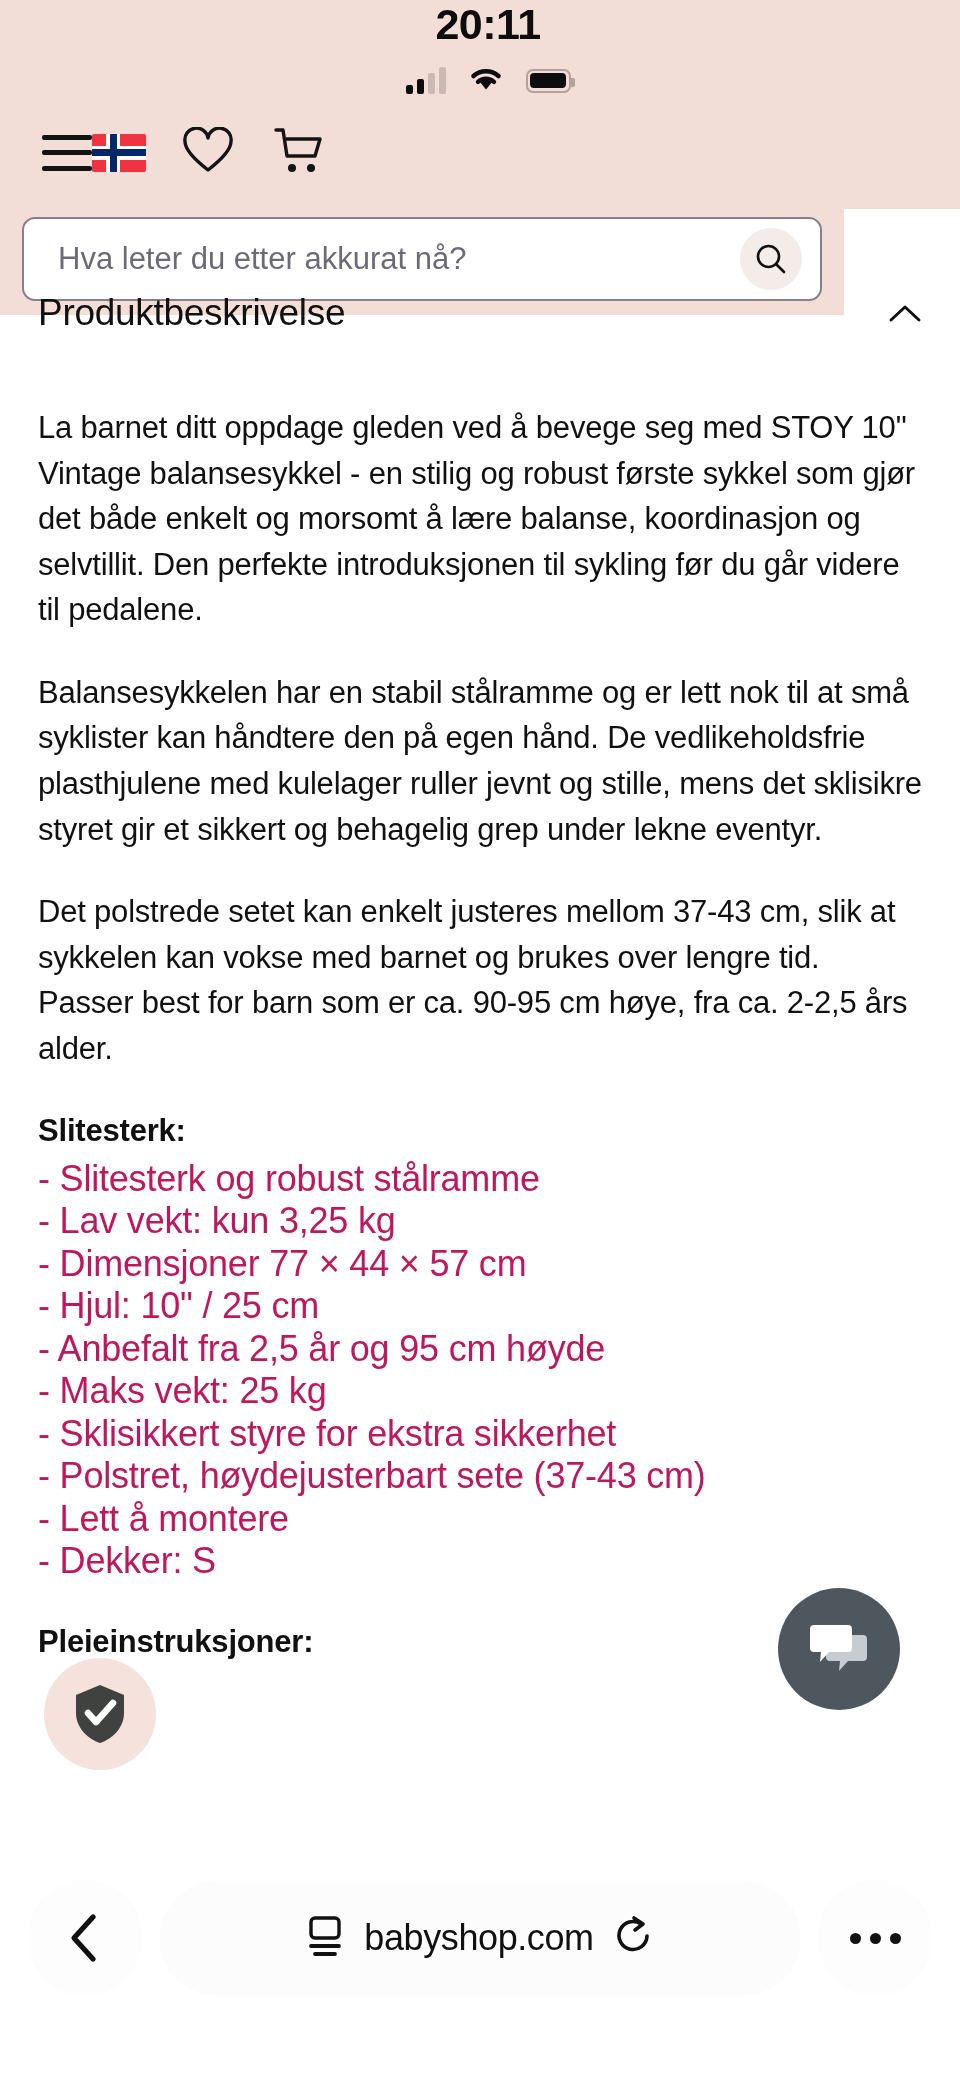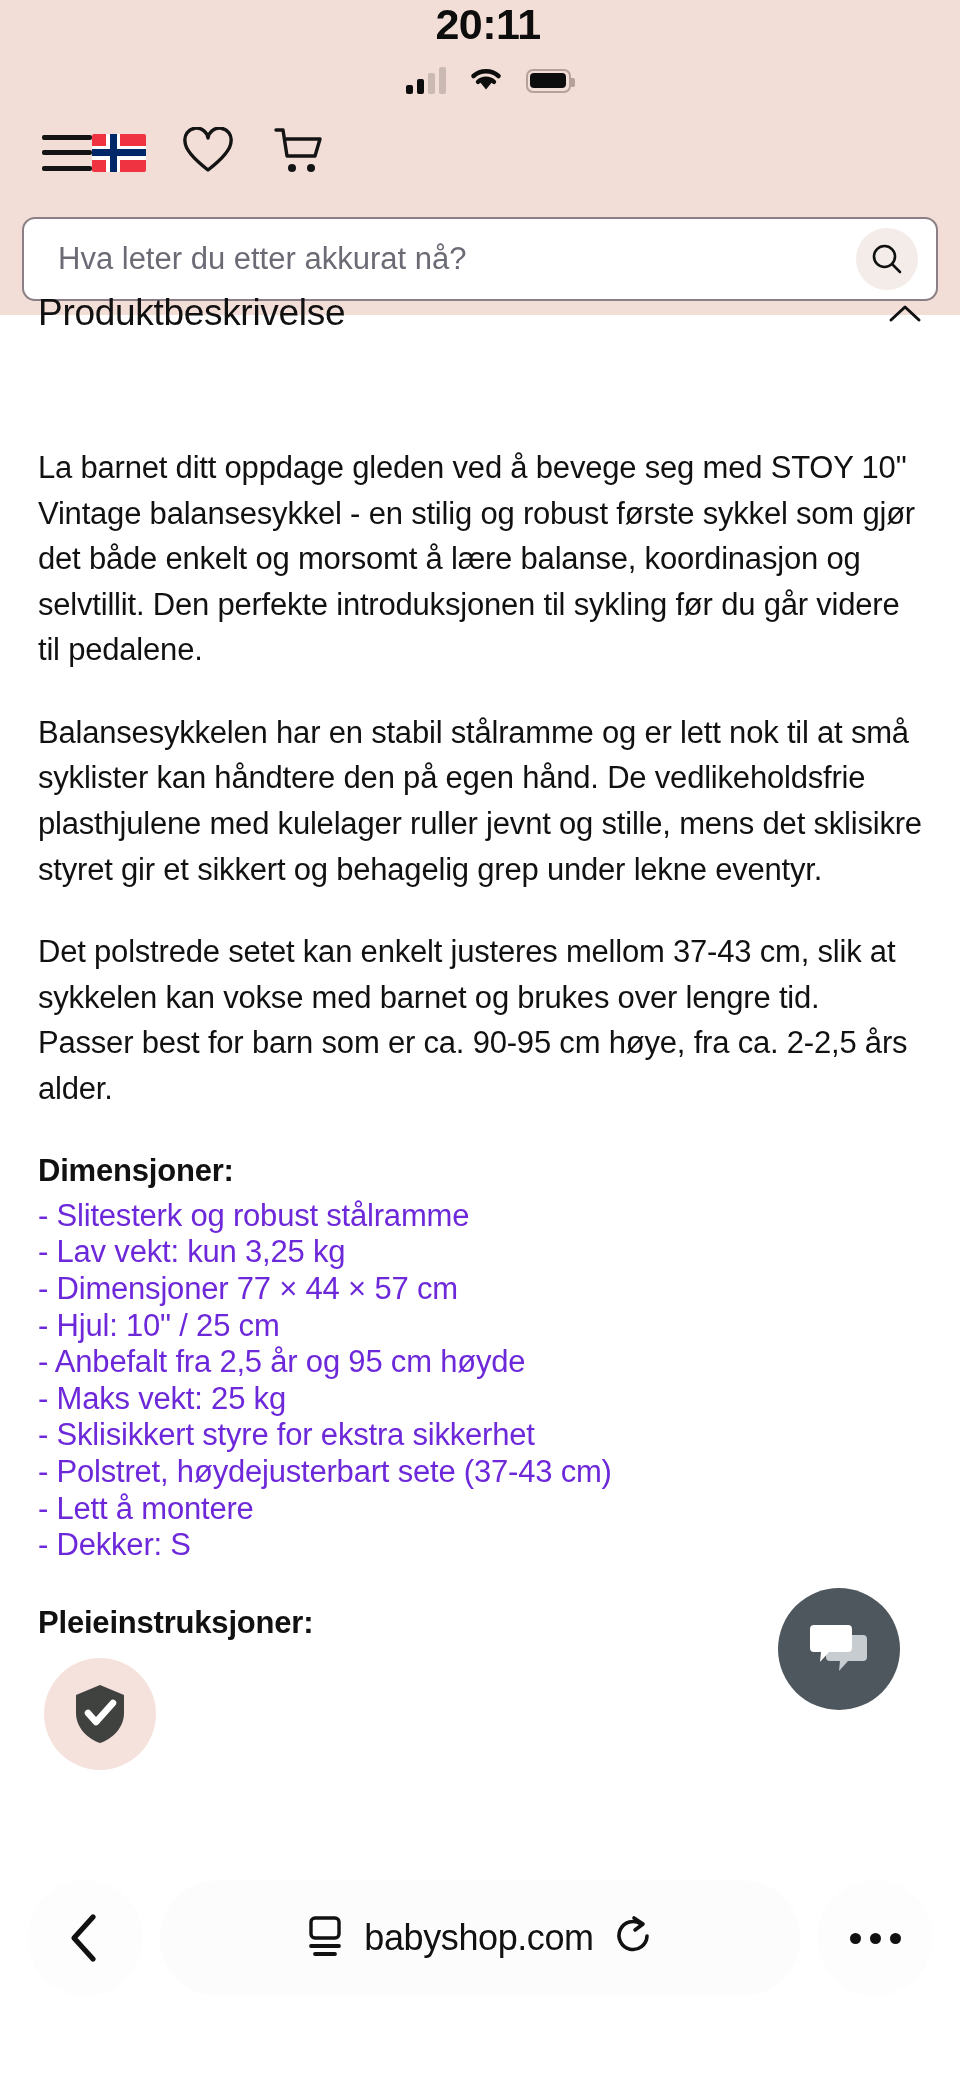--- a/index.html
+++ b/index.html
@@ -45,43 +45,43 @@
   .logo-text { font-size:45px; font-weight:900; letter-spacing:-1px; color:#141414;
                font-family:"Liberation Sans", sans-serif; transform:scaleX(0.92); }
   .header-actions { display:flex; align-items:center; gap:36px; }
   .flag { width:54px; height:38px; position:relative; background:#ef3340; border-radius:2px; overflow:hidden; }
   .flag .v { position:absolute; top:0; left:14px; width:14px; height:100%; background:#fff; }
   .flag .h { position:absolute; left:0; top:12px; width:100%; height:14px; background:#fff; }
   .flag .v2 { position:absolute; top:0; left:18px; width:7px; height:100%; background:#002868; }
   .flag .h2 { position:absolute; left:0; top:15.5px; width:100%; height:7px; background:#002868; }
 
   
-  .searchwrap { position:absolute; top:209px; left:0; width:960px; height:106px;
+  .searchwrap { position:absolute; top:209px; left:0; width:844px; height:106px;
                 background:#f2ded7; padding:8px 22px 18px; }
   .searchbar { width:100%; height:84px; background:#fff; border:2px solid #8a7f86;
                border-radius:13px; display:flex; align-items:center; padding:0 18px 0 34px; }
   .searchbar input { flex:1; border:none; outline:none; font-size:31px; color:#5c5c66;
                      font-family:"Liberation Sans", sans-serif; background:transparent; }
   .searchbar input::placeholder { color:#6b6b75; }
   .search-btn { width:62px; height:62px; border-radius:50%; background:#f3ece9;
                 display:flex; align-items:center; justify-content:center; border:none; cursor:pointer; }
 
   
   .content { position:absolute; top:315px; left:0; width:960px; height:1819px;
              background:#fff; padding:0 38px; }
   .section-head { display:flex; align-items:center; justify-content:space-between;
                   height:40px; margin-top:-22px; }
   .section-title { font-size:37px; color:#111; font-weight:400; letter-spacing:-0.3px; }
   .chev-up { width:34px; height:20px; }
 
-  .body-text { margin-top:112px; font-size:31px; line-height:1.47; color:#111; letter-spacing:-0.2px; }
+  .body-text { margin-top:72px; font-size:31px; line-height:1.47; color:#111; letter-spacing:-0.2px; }
   .body-text p { margin-bottom:37px; }
   .feat-title { font-weight:700; font-size:31px; color:#111; margin-bottom:4px; }
   .feat-list { list-style:none; }
-  .feat-list li { font-size:31px; line-height:1.18; color:#6d28d9; letter-spacing:-0.2px; }
+  .feat-list li { font-size:36px; line-height:1.18; color:#be185d; letter-spacing:-0.2px; }
   .care-title { font-weight:700; font-size:31px; color:#111; margin-top:36px; }
 
   
   .trust-badge { position:absolute; left:44px; top:1658px; width:112px; height:112px;
                  border-radius:50%; background:#f6e2dc;
                  display:flex; align-items:center; justify-content:center; cursor:pointer; }
   .chat-btn { position:absolute; right:60px; top:1588px; width:122px; height:122px;
               border-radius:50%; background:#4e575e;
               display:flex; align-items:center; justify-content:center; cursor:pointer; }
 
@@ -182,21 +182,21 @@
           <polyline points="3,17 17,4 31,17" fill="none" stroke="#111" stroke-width="3" stroke-linecap="round" stroke-linejoin="round"></polyline>
         </svg>
       </span>
     </div>
 
     <div class="body-text">
       <p>La barnet ditt oppdage gleden ved å bevege seg med STOY 10" Vintage balansesykkel - en stilig og robust første sykkel som gjør det både enkelt og morsomt å lære balanse, koordinasjon og selvtillit. Den perfekte introduksjonen til sykling før du går videre til pedalene.</p>
       <p>Balansesykkelen har en stabil stålramme og er lett nok til at små syklister kan håndtere den på egen hånd. De vedlikeholdsfrie plasthjulene med kulelager ruller jevnt og stille, mens det sklisikre styret gir et sikkert og behagelig grep under lekne eventyr.</p>
       <p>Det polstrede setet kan enkelt justeres mellom 37-43 cm, slik at sykkelen kan vokse med barnet og brukes over lengre tid. Passer best for barn som er ca. 90-95 cm høye, fra ca. 2-2,5 års alder.</p>
 
-      <div class="feat-title">Dimensjoner:</div>
+      <div class="feat-title">Slitesterk:</div>
       <ul class="feat-list">
         <li>- Slitesterk og robust stålramme</li>
         <li>- Lav vekt: kun 3,25 kg</li>
         <li>- Dimensjoner 77 × 44 × 57 cm</li>
         <li>- Hjul: 10" / 25 cm</li>
         <li>- Anbefalt fra 2,5 år og 95 cm høyde</li>
         <li>- Maks vekt: 25 kg</li>
         <li>- Sklisikkert styre for ekstra sikkerhet</li>
         <li>- Polstret, høydejusterbart sete (37-43 cm)</li>
         <li>- Lett å montere</li>

